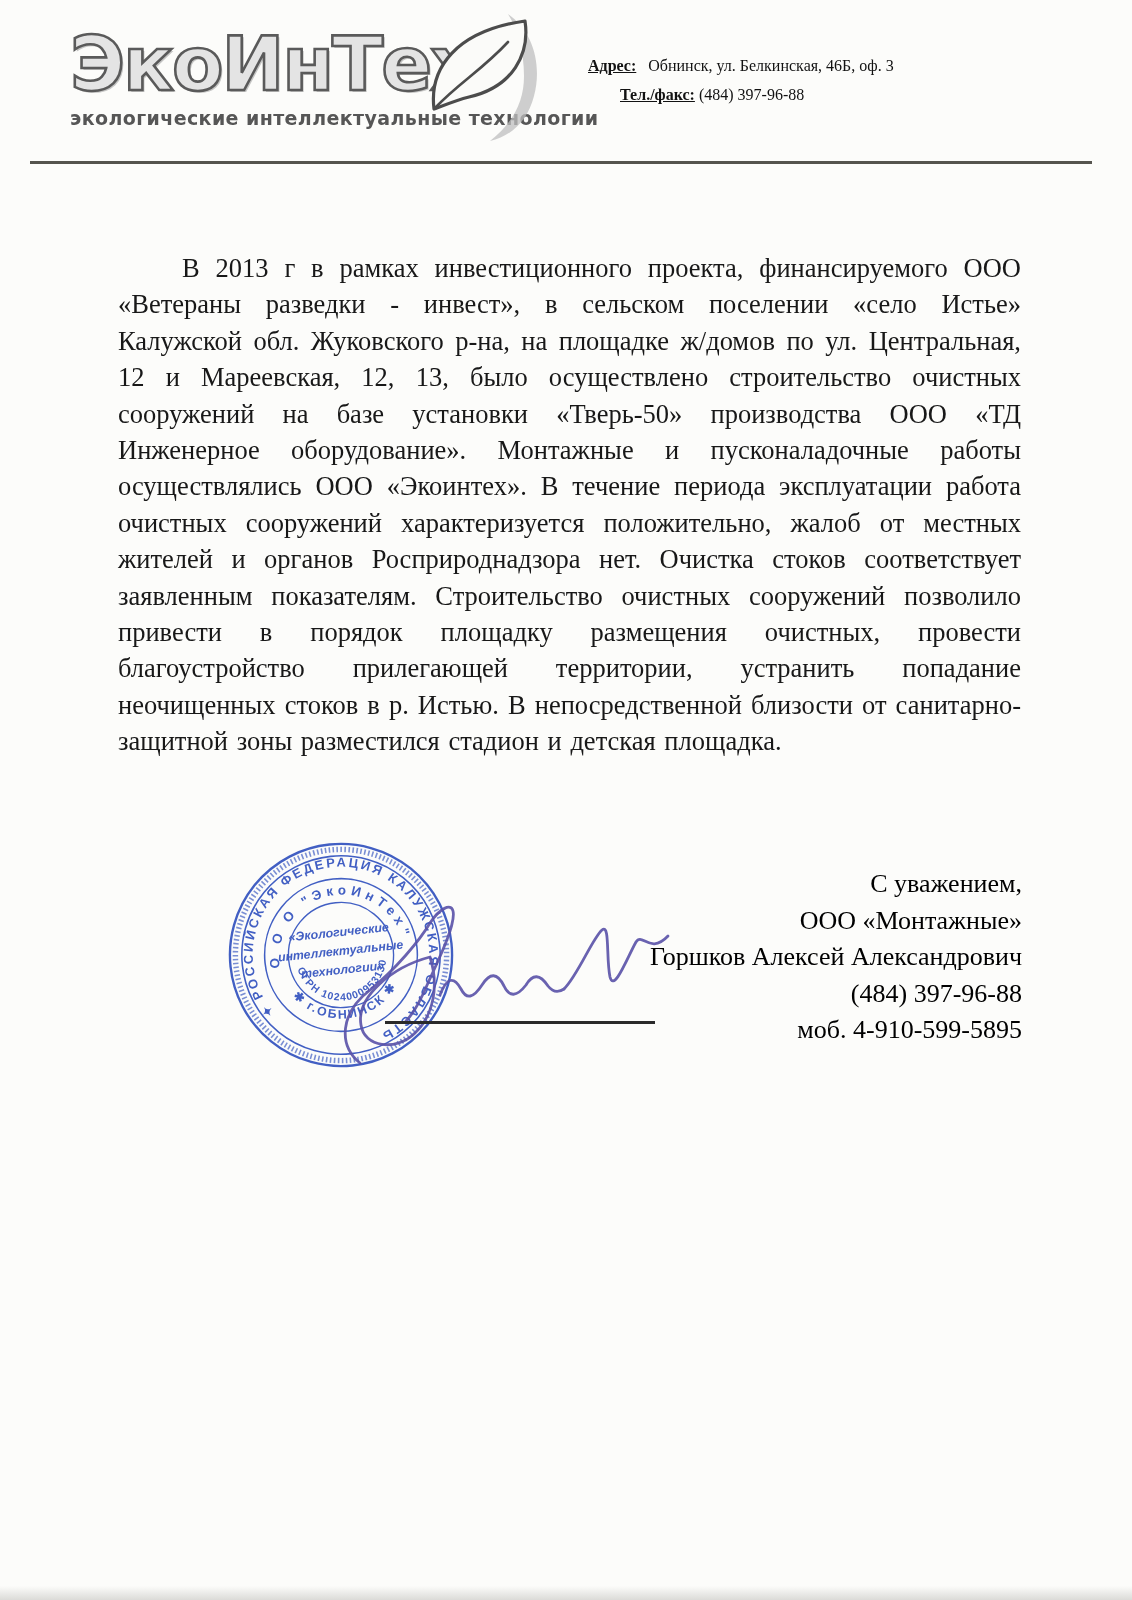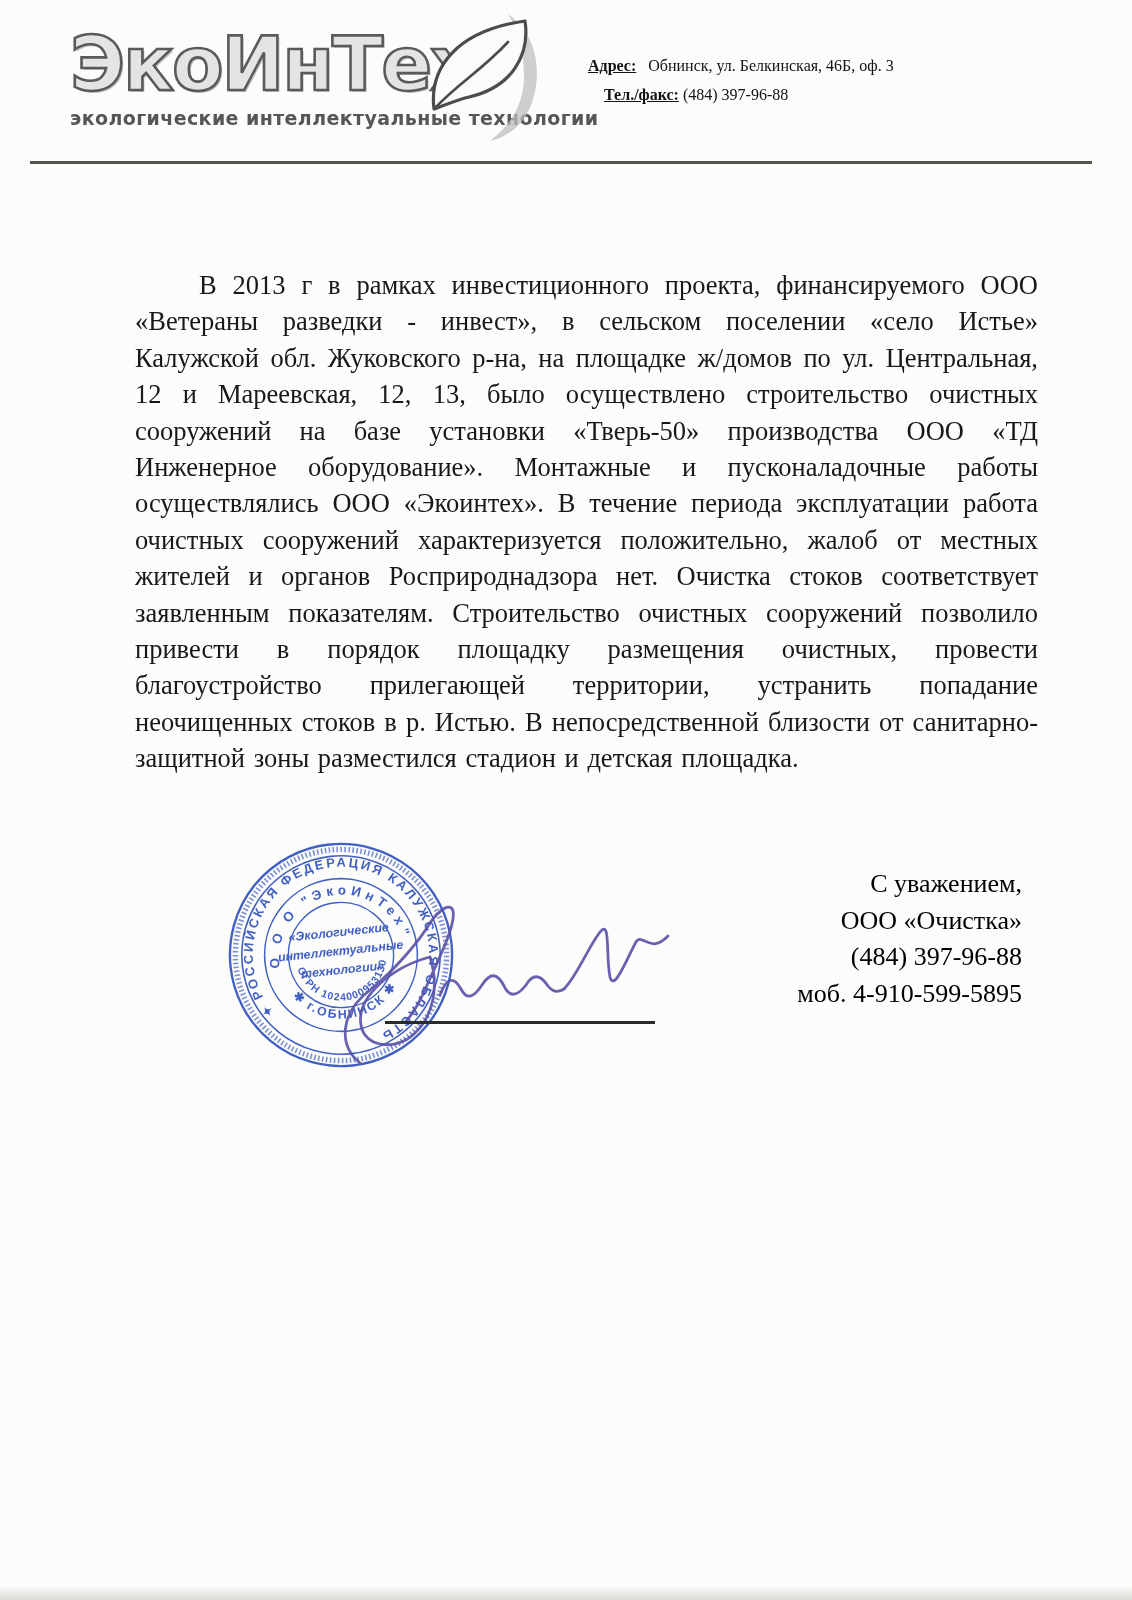--- a/index.html
+++ b/index.html
@@ -21,31 +21,31 @@
     font-family:"DejaVu Sans","Liberation Sans",sans-serif;
     font-weight:bold; font-size:19px; color:#565656; letter-spacing:.4px;
     margin-top:3px; white-space:nowrap;
   }
   .leaf-wrap{position:absolute; left:428px; top:12px; width:122px; height:132px;}
   .contact-block{
     position:absolute; left:588px; top:52px; width:440px;
     font-size:16px; line-height:28.5px; color:#121212;
   }
   .contact-line{white-space:nowrap;}
-  .contact-line.indent1{margin-left:16px;}
+  .contact-line.indent1{margin-left:32px;}
   .contact-label{font-weight:bold; text-decoration:underline;}
   .header-rule{
     position:absolute; left:30px; top:161px; width:1062px; height:3px;
     background:#55544e;
   }
   
   .body-paragraph{
     position:absolute; left:118px; top:250px; width:903px;
     font-size:26.5px; line-height:36.4px; text-align:justify;
-    text-indent:64px; color:#181818; word-spacing:2px; margin:17px;
+    text-indent:64px; color:#181818; word-spacing:2px; margin:0;
   }
   
   .sig-block{
     position:absolute; right:110px; top:866px; width:480px;
     text-align:right; font-size:26px; line-height:36.5px; color:#000000;
   }
   .stamp-wrap{
     position:absolute; left:222px; top:836px; width:238px; height:238px;
     transform:rotate(-6deg); opacity:.9;
   }
@@ -137,19 +137,20 @@
         <path d="M 130,62 C 92,72 56,102 61,130 C 64,152 96,157 115,138 C 134,120 139,90 130,62"></path>
         <path d="M 140,100 Q 150,74 161,94 Q 169,110 182,90 Q 194,71 204,91 Q 212,108 226,90 Q 236,73 248,91 Q 255,100 264,94"></path>
         <path d="M 264,94 C 278,80 292,44 302,35 C 310,28 306,63 310,82 C 314,98 328,61 336,47 C 342,37 350,60 368,41"></path>
       </g>
     </svg>
   </div>
   <div class="signature-line"></div>
 
   <div class="sig-block">
     <div>С уважением,</div>
-    <div>ООО «Очистка»</div>
+    <div>ООО «Монтажные»</div>
+    <div>Горшков Алексей Александрович</div>
     <div>(484) 397-96-88</div>
     <div>моб. 4-910-599-5895</div>
   </div>
 
   <div class="scan-edge"></div>
 </div>
 
 </body></html>

